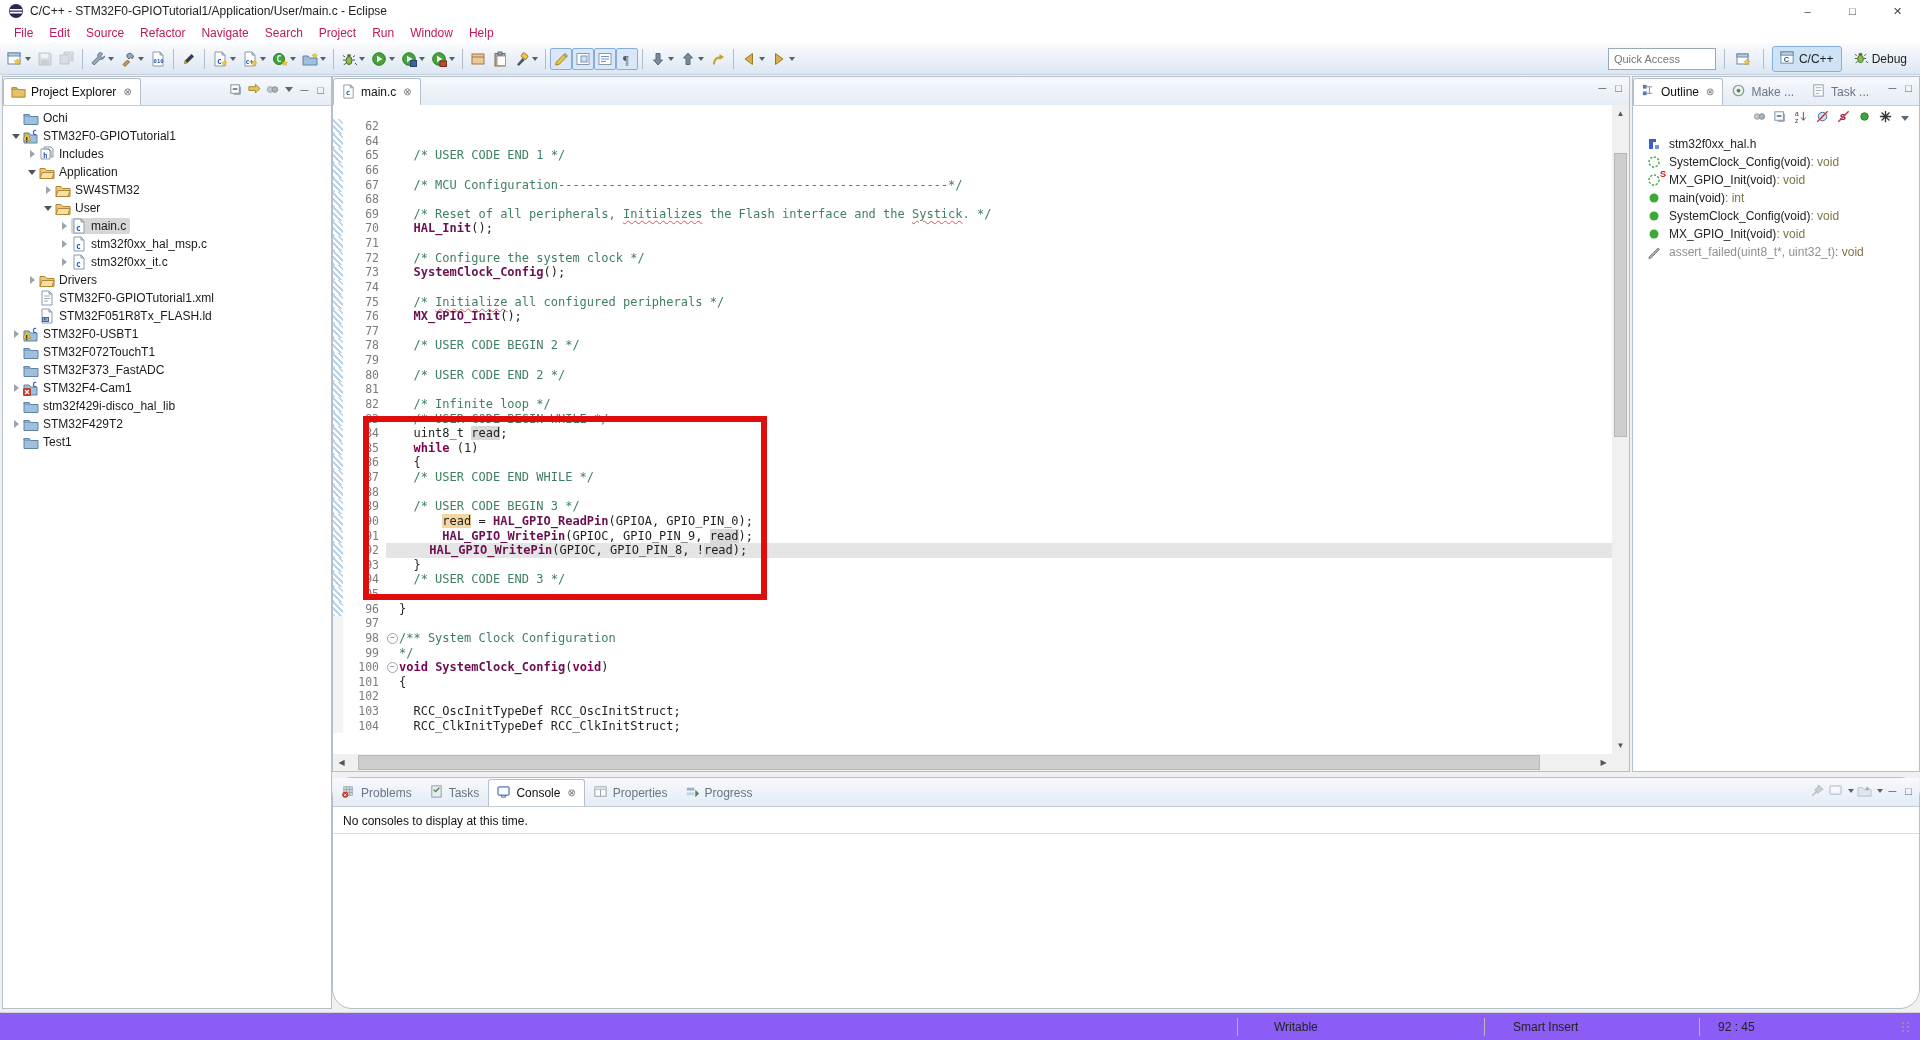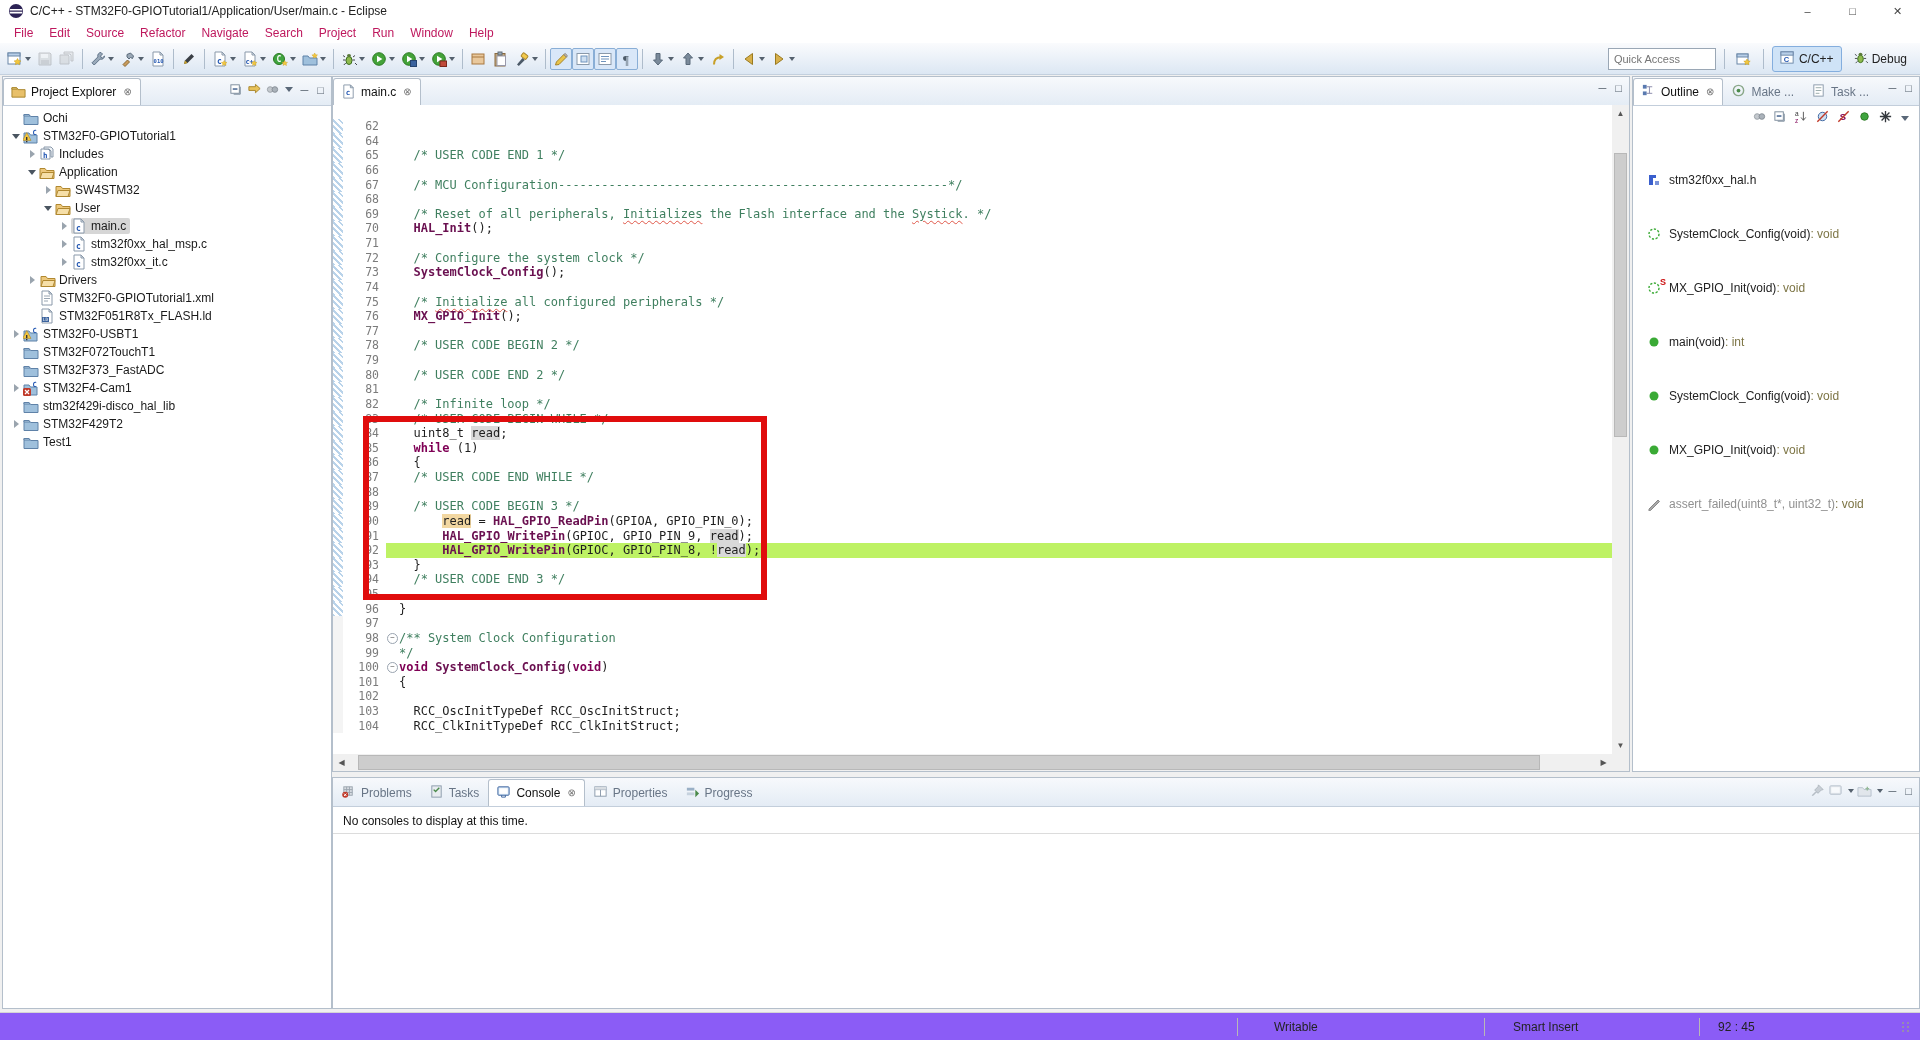--- a/index.html
+++ b/index.html
@@ -51,21 +51,21 @@
   .tsel{background:#d6d6d6;border-radius:2px;}
   .exp-c{width:0;height:0;border-top:4px solid transparent;border-bottom:4px solid transparent;border-left:5px solid #9aa4ae;}
   .exp-o{width:0;height:0;border-left:4px solid transparent;border-right:4px solid transparent;border-top:5px solid #4a5560;}
   
   .editor-content{position:absolute;top:28px;left:0;right:17px;bottom:17px;background:#fff;overflow:hidden;padding-top:14px;}
   .cl{display:flex;height:14.64px;align-items:stretch;}
   .diffc{width:10px;flex:none;background:#f4f4f4;}
   .diffc.hatch{background:repeating-linear-gradient(45deg,#b9d3ea 0 2px,#ffffff 2px 4.5px);}
   .numc{width:36px;flex:none;text-align:right;padding-right:7px;color:#7b7b7b;font:11.5px "DejaVu Sans Mono",monospace;line-height:14.64px;}
   .lbody{flex:1;display:flex;min-width:0;}
-  .lbody.cur{background:#bef264;}
+  .lbody.cur{background:#e5e5e5;flex-direction:column;}
   .foldc{width:13px;flex:none;display:flex;align-items:center;justify-content:center;}
   .foldm{width:9px;height:9px;border:1px solid #9aa4b0;border-radius:50%;background:#fff;color:#555;font-size:8px;line-height:7px;text-align:center;}
   .codec{flex:1;font:12px "DejaVu Sans Mono",monospace;line-height:14.64px;white-space:pre;}
   .cmt{color:#3f7f5f;}
   .kw{color:#7f0055;font-weight:bold;}
   .fn{color:#6a1050;font-weight:bold;}
   .w{text-decoration:underline;text-decoration-style:wavy;text-decoration-color:#e0584a;text-decoration-thickness:1px;text-underline-offset:2px;}
   .hg{background:#d9d9d9;}
   .ht{background:#f2d7a1;}
   .annot-box{position:absolute;border:6px solid #e00d0d;z-index:5;pointer-events:auto;}
@@ -73,21 +73,21 @@
   .vscroll{position:absolute;top:28px;right:0;width:17px;bottom:17px;background:#f0f0f0;}
   .hscroll{position:absolute;left:0;right:17px;bottom:0;height:17px;background:#f0f0f0;display:flex;align-items:center;}
   .sb-btn{width:17px;height:17px;display:flex;align-items:center;justify-content:center;color:#555;font-size:8px;flex:none;}
   .vthumb{position:absolute;left:2px;right:2px;background:#cdcdcd;border:1px solid #b8b8b8;}
   .hthumb{height:13px;background:#cdcdcd;border:1px solid #b8b8b8;flex:none;}
   .corner{position:absolute;right:0;bottom:0;width:17px;height:17px;background:#f0f0f0;}
   
   .otoolbar{position:absolute;top:28px;left:0;right:0;height:26px;display:flex;justify-content:flex-end;align-items:center;gap:6px;padding-right:8px;border-bottom:none;}
   .otoolbar svg{width:15px;height:15px;}
   .olist{position:absolute;top:58px;left:0;right:0;bottom:0;overflow:hidden;}
-  .orow{height:18px;display:flex;align-items:center;padding-left:14px;white-space:nowrap;margin-top:36px;}
+  .orow{height:18px;display:flex;align-items:center;padding-left:14px;white-space:nowrap;}
   .oicon{width:16px;height:14px;position:relative;flex:none;margin-right:6px;}
   .oicon svg{width:14px;height:14px;}
   .obadge{position:absolute;top:-4px;right:-3px;color:#cc1111;font-size:9px;font-weight:bold;}
   .olabel{color:#222;}
   .osuffix{color:#7d7545;}
   .ogray .olabel{color:#909090;}
   
   .console-msg{padding:7px 8px 5px 10px;color:#111;border-bottom:1px solid #dcdcdc;}
   
   .statusbar{position:absolute;left:0;right:0;top:1012px;height:28px;background:#8b5cf6;border-top:1px solid #d5d5d5;display:flex;align-items:center;}
@@ -525,21 +525,21 @@
         </span>
         <span style="display: inline-flex; align-items: center;">
           <span class="ticon"><svg viewBox="0 0 16 16">
               <path d="M3 1h7l3 3v11H3z" fill="#fff" stroke="#8a99aa"></path>
               <path d="M10 1v3h3z" fill="#dde4ea" stroke="#8a99aa"></path>
               <text x="5" y="12.5" font-size="8" fill="#2458b3" font-family="monospace" font-weight="bold">c</text>
             </svg></span>
           <span class="tlabel">stm32f0xx_it.c</span>
         </span>
       </div>
-      <div class="trow" style="padding-left: 22px; text-align: center;">
+      <div class="trow" style="padding-left: 22px;">
         <span class="texp">
           <span class="exp-c"></span>
         </span>
         <span style="display: inline-flex; align-items: center;">
           <span class="ticon"><svg viewBox="0 0 16 16">
               <path d="M1 4.5h5l1.5 2H15v8H1z" fill="#edc87c" stroke="#b08830"></path>
               <path d="M1 14.5l2-6h12l-2 6z" fill="#f6dfa8" stroke="#b08830"></path>
             </svg></span>
           <span class="tlabel">Drivers</span>
         </span>
@@ -1134,21 +1134,21 @@
       <div class="orow ogray">
         <span class="oicon"><svg viewBox="0 0 14 14">
             <path d="M2 12L11 3l1.5 1.5L3.5 13.5 2 14z" fill="#a8a8a8" stroke="#8a8a8a"></path>
           </svg></span>
         <span class="olabel">assert_failed(uint8_t*, uint32_t)</span>
         <span class="osuffix"> : void</span>
       </div>
     </div>
 </div>
 
-<div class="view" style="left:332px;top:777px;width:1586px;height:230px;">
+<div class="view" style="left:332px;top:777px;width:1586px;height:230px;border-radius:20px;">
   <div class="vheader" id="console-tabs">
     <div class="vtab">
         <span class="ti"><svg viewBox="0 0 16 16">
             <rect x="3" y="3" width="9" height="9" fill="#d8dde2" stroke="#9aa4ae"></rect>
             <path d="M3 6h9M3 9h9M6 3v9M9 3v9" stroke="#9aa4ae"></path>
             <circle cx="4.5" cy="11.5" r="3.2" fill="#c03a2a"></circle>
             <path d="M3.2 10.2l2.6 2.6m0-2.6l-2.6 2.6" stroke="#fff"></path>
           </svg></span>
         <span>Problems</span>
       </div>

